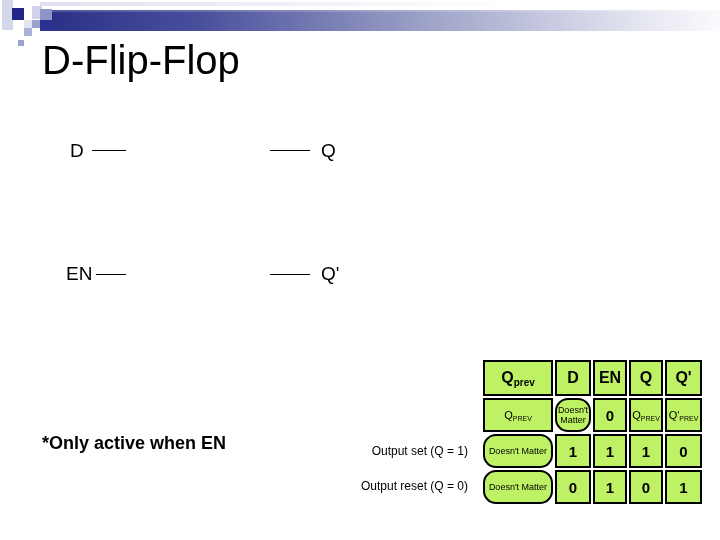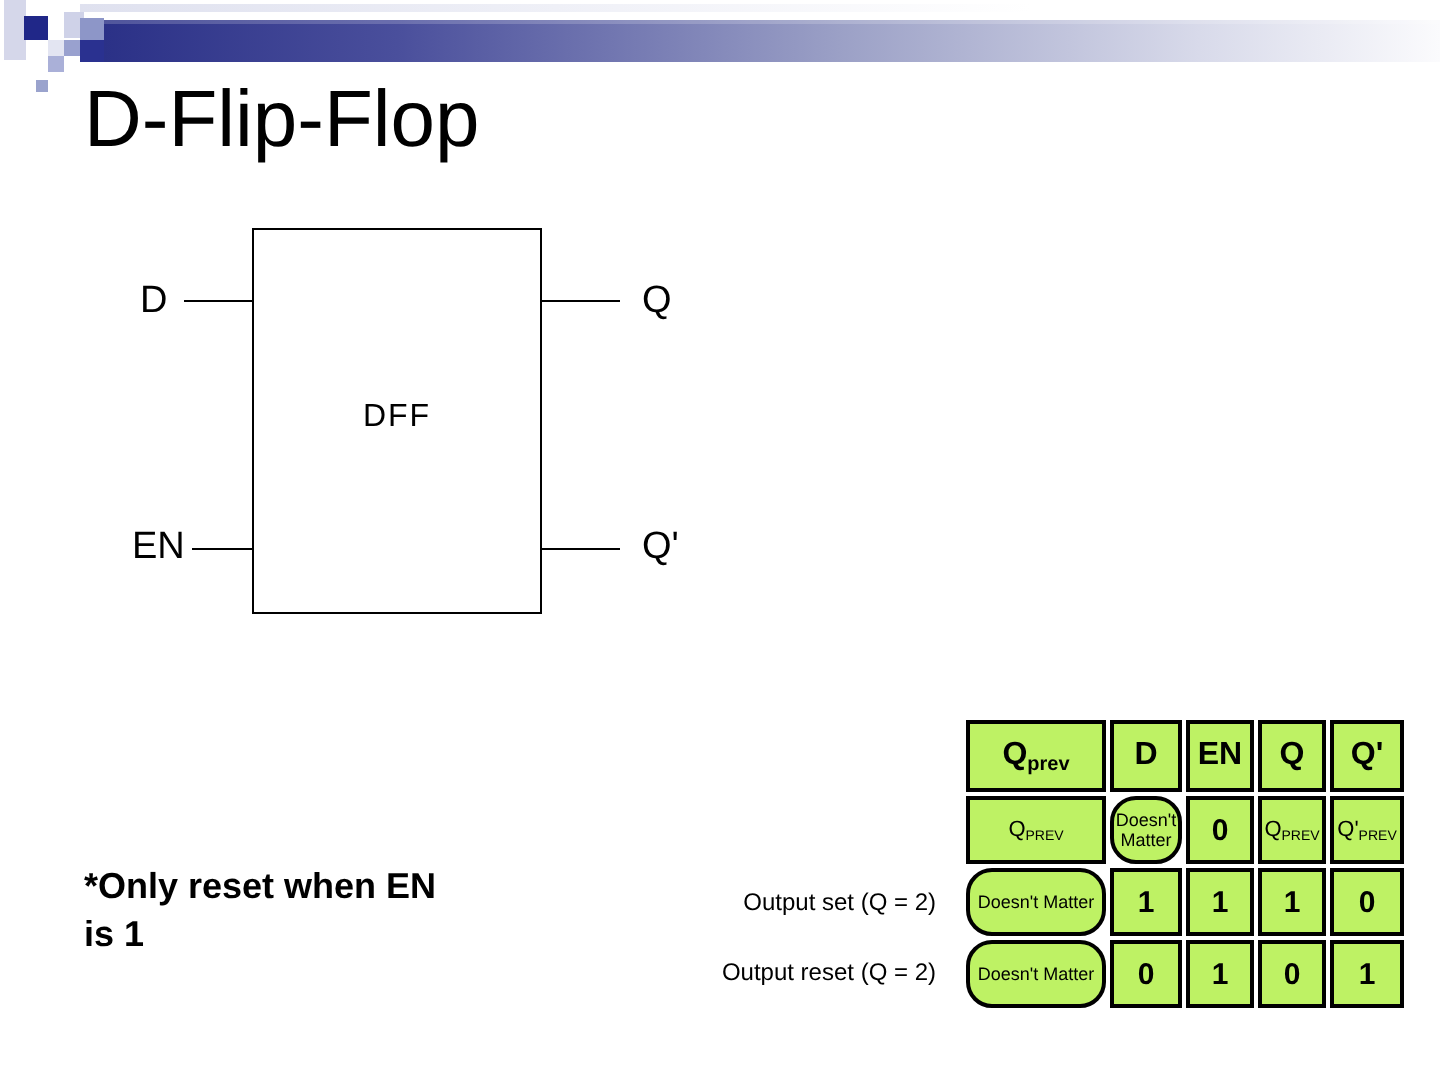--- a/index.html
+++ b/index.html
@@ -92,39 +92,35 @@
   <div class="sq sq3"></div>
   <div class="sq sq4"></div>
   <div class="sq sq5"></div>
   <div class="sq sq6"></div>
   <div class="sq sq7"></div>
   <div class="sq sq8"></div>
   <div class="sq sq9"></div>
 
   <div class="title">D-Flip-Flop</div>
 
-  <div class="dff-box">
-    <div class="dff-label">DFF</div>
-  </div>
   <div class="pin-label lbl-d">D</div>
   <div class="pin-label lbl-en">EN</div>
   <div class="pin-label lbl-q">Q</div>
   <div class="pin-label lbl-qp">Q'</div>
   <div class="wire ln-d"></div>
   <div class="wire ln-en"></div>
   <div class="wire ln-q"></div>
   <div class="wire ln-qp"></div>
 
   <div class="note">
-    <div>*Only reset when EN</div>
-    <div>is 1</div>
+    <div>*Only active when EN</div>
   </div>
 
-  <div class="caption cap-set">Output set (Q = 2)</div>
-  <div class="caption cap-reset">Output reset (Q = 2)</div>
+  <div class="caption cap-set">Output set (Q = 1)</div>
+  <div class="caption cap-reset">Output reset (Q = 0)</div>
 
   <table class="truth-table">
     <colgroup>
       <col style="width:70px">
         <col style="width:36px">
         <col style="width:34px">
         <col style="width:34px">
         <col style="width:37px">
     </colgroup>
     <tbody>

